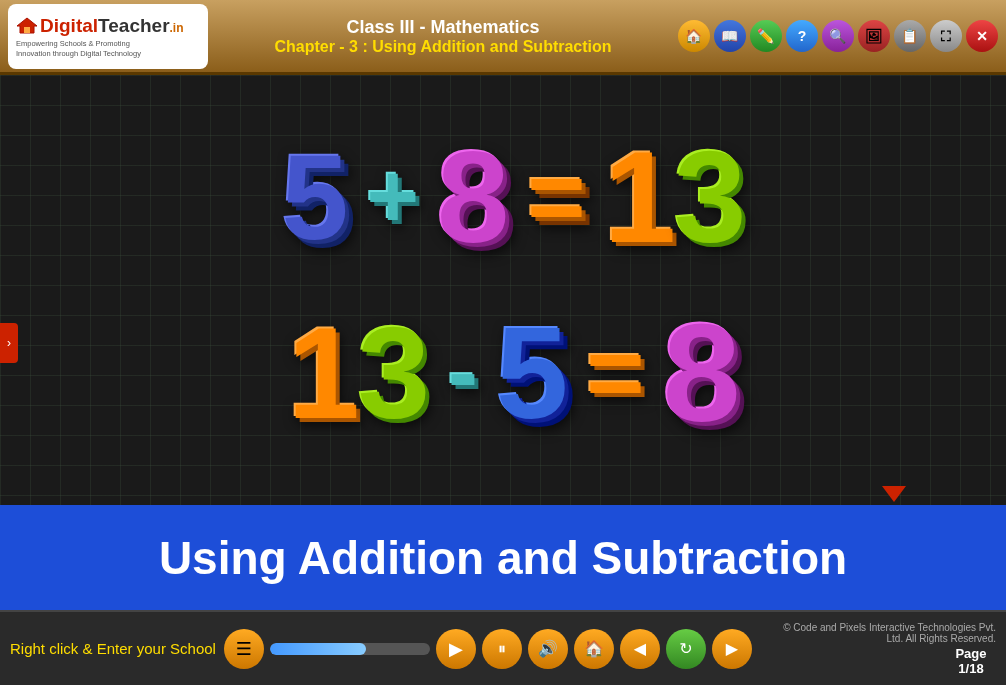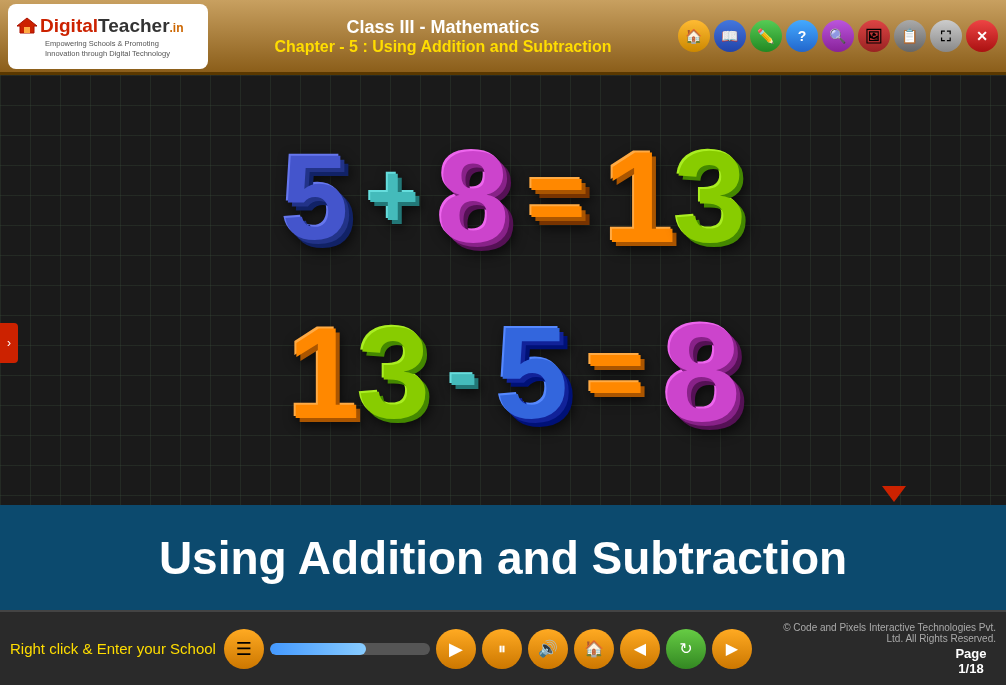--- a/index.html
+++ b/index.html
@@ -43,21 +43,20 @@
       color: #333;
     }
     #logo-dot-in {
       color: #cc6600;
       font-size: 13px;
     }
     #logo-sub {
       font-size: 7.5px;
       color: #555;
       line-height: 1.3;
-      margin-left: 29px;
     }
 
     #title-area {
       flex: 1;
       text-align: center;
     }
     #title-line1 {
       font-size: 18px;
       font-weight: bold;
       color: white;
@@ -295,21 +294,21 @@
       filter: drop-shadow(2px 4px 6px rgba(0,0,0,0.6));
     }
 
     
     #title-banner {
       position: absolute;
       bottom: 0;
       left: 0;
       right: 0;
       height: 105px;
-      background: #0c4a6e;
+      background: #1d4ed8;
       display: flex;
       align-items: center;
       justify-content: center;
     }
 
     #title-banner-text {
       font-size: 46px;
       font-weight: 900;
       color: white;
       font-family: 'Arial Black', Arial, sans-serif;
@@ -412,21 +411,21 @@
       </span>
     </div>
     <div id="logo-sub" style="font-size:7.5px;color:#555;line-height:1.3;margin-top:2px;">
       <div>Empowering Schools &amp; Promoting</div>
       <div>Innovation through Digital Technology</div>
     </div>
   </div>
 
   <div id="title-area">
     <div id="title-line1">Class III - Mathematics</div>
-    <div id="title-line2">Chapter - 5 : Using Addition and Subtraction</div>
+    <div id="title-line2">Chapter - 3 : Using Addition and Subtraction</div>
   </div>
 
   <div id="toolbar">
     <div class="tool-btn" style="background:linear-gradient(to bottom,#ffbb33,#cc8800);">🏠</div>
     <div class="tool-btn" style="background:linear-gradient(to bottom,#4477dd,#2244aa);">📖</div>
     <div class="tool-btn" style="background:linear-gradient(to bottom,#55cc55,#228822);">✏️</div>
     <div class="tool-btn" style="background:linear-gradient(to bottom,#44aaff,#2266cc);color:white;font-weight:bold;">?</div>
     <div class="tool-btn" style="background:linear-gradient(to bottom,#bb55dd,#882299);">🔍</div>
     <div class="tool-btn" style="background:linear-gradient(to bottom,#dd4444,#992222);">🖼</div>
     <div class="tool-btn" style="background:linear-gradient(to bottom,#aaaaaa,#666666);">📋</div>

